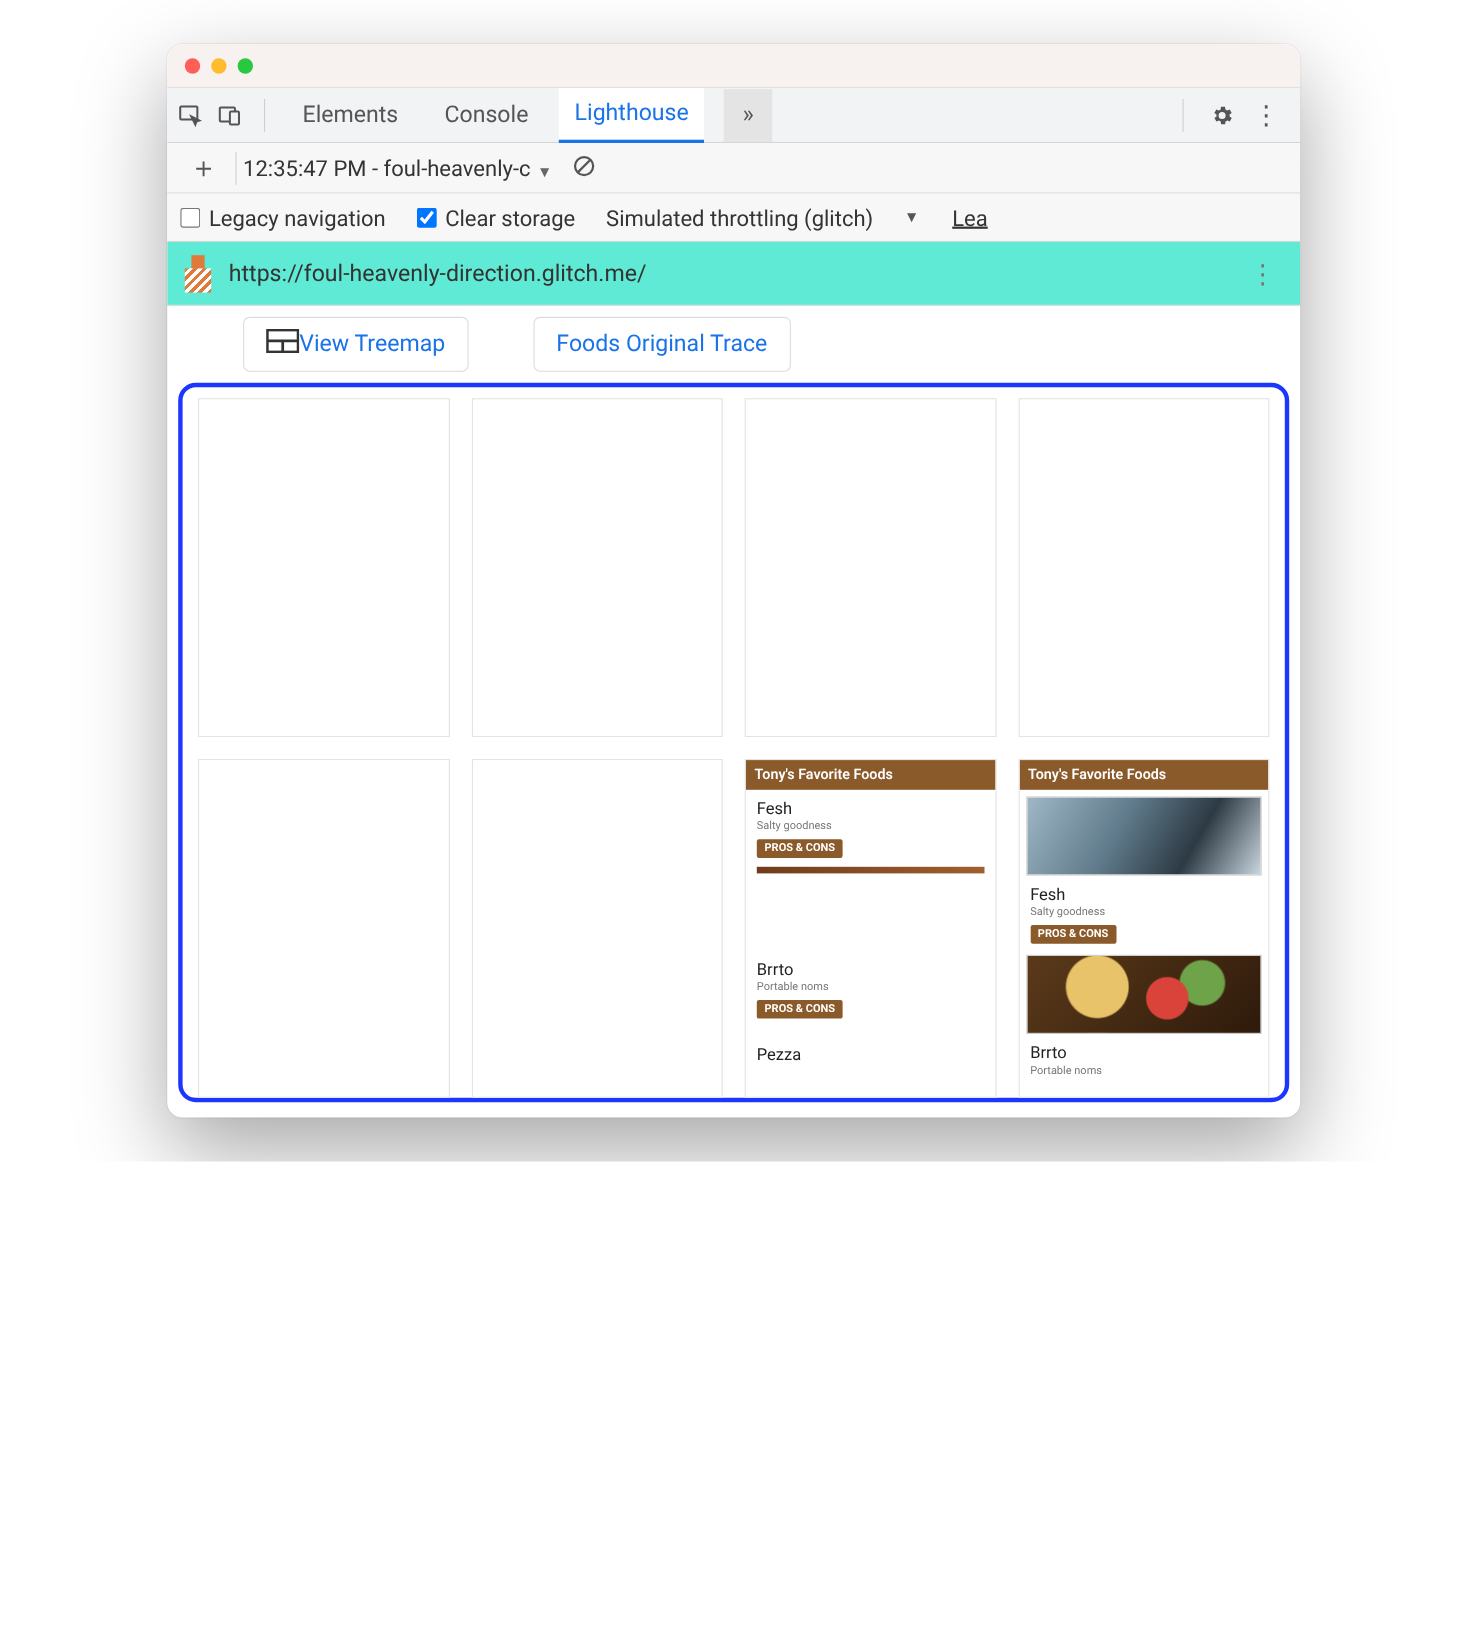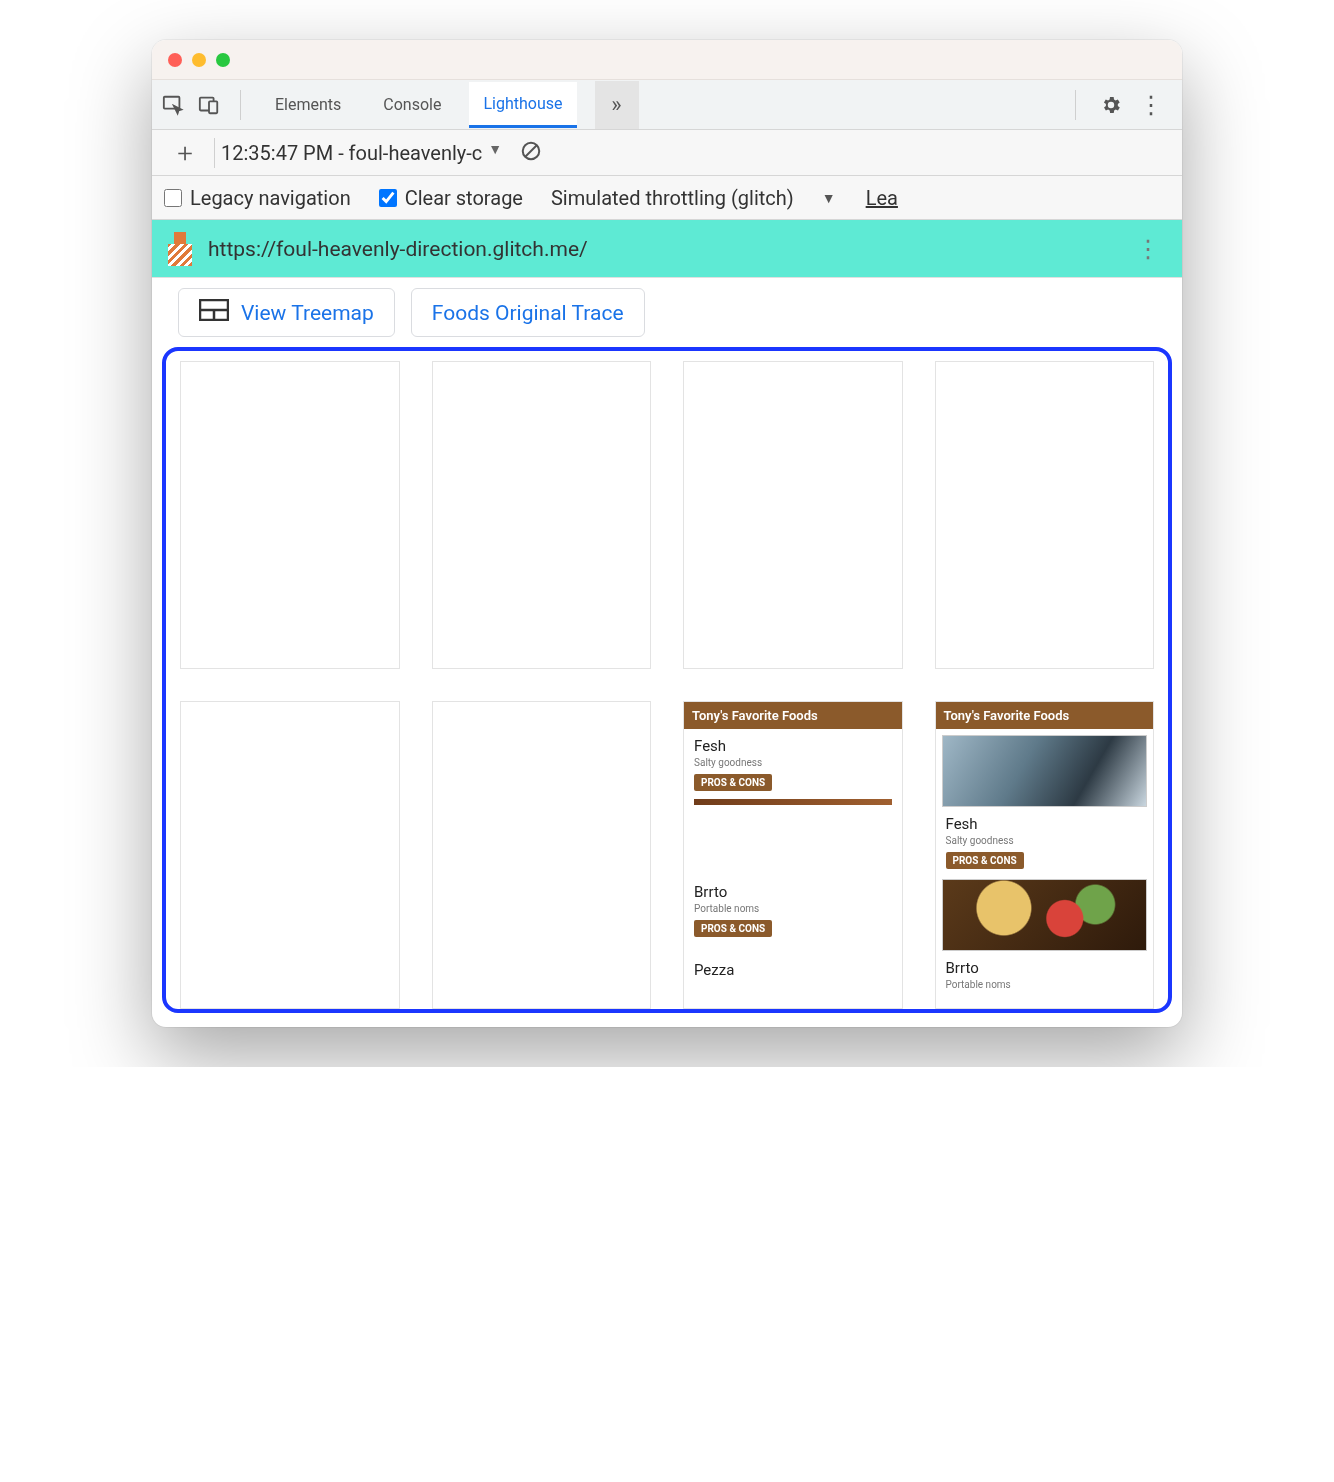--- a/index.html
+++ b/index.html
@@ -45,38 +45,38 @@
     align-items: center;
     height: 50px;
     background: #f1f3f4;
     border-bottom: 1px solid #d6d6d6;
     padding: 0 10px;
   }
   .tb-left { display: flex; align-items: center; gap: 14px; }
   .tb-icon { width: 22px; height: 22px; display: flex; align-items:center; justify-content:center; color:#555; }
   .tb-icon svg { width: 22px; height: 22px; }
   .sep { width: 1px; height: 30px; background: #cfcfcf; margin: 0 6px; }
-  .tab { font-size: 16px; color:#555; padding: 12px 14px; cursor:pointer;text-align:center; }
+  .tab { font-size: 21px; color:#555; padding: 12px 14px; cursor:pointer;text-align:center; }
   .tab.active { color:#1a73e8; border-bottom: 3px solid #1a73e8; background:#fff; }
   .overflow-tab {
     background: #e4e4e4; width: 44px; height: 48px;
     display:flex; align-items:center; justify-content:center;
     font-size: 22px; color:#555; margin-left:4px;
   }
   .tb-right { margin-left:auto; display:flex; align-items:center; gap:18px; padding-right:10px; }
 
   .subbar1 {
     display:flex; align-items:center; height:46px;
     border-bottom:1px solid #d6d6d6; padding: 0 10px;
     background:#f7f7f7;
   }
   .plus { font-size: 26px; color:#555; padding: 0 10px; }
   .vsep { width:1px; height:30px; background:#d0d0d0; margin:0 6px; }
   .report-drop {
-    display:flex; align-items:flex-start; font-size:20px; color:#333;
+    display:flex; align-items:flex-end; font-size:20px; color:#333;
     max-width: 320px; overflow:hidden; white-space:nowrap; text-overflow:ellipsis;
   }
   .dd-caret { margin-left:6px; color:#666; font-size:14px;}
   .clear-icon { margin-left:18px; }
   .clear-icon svg { width:22px; height:22px; stroke:#555; }
 
   .subbar2 {
     display:flex; align-items:center; height:44px;
     border-bottom:1px solid #d6d6d6; padding: 0 12px;
     background:#f7f7f7; font-size:20px; color:#333; gap:28px;
@@ -99,32 +99,33 @@
   .lh-logo .top {
     position:absolute; top:0; left:8px; width:12px; height:14px;
     background:#e07a3a;
   }
   .url { font-size:21px; color:#333; flex:1; }
   .kebab { color:#777; font-size:24px; letter-spacing:2px; padding:0 6px; }
 
   .btnrow { display:flex; gap:16px; padding: 10px 26px 4px; }
   .btn {
     border:1px solid #dadce0; border-radius:6px; padding:10px 20px;
-    font-size:21px; color:#1a73e8; display:flex; align-items:center; gap:12px;
+    font-size:21px; color:#1a73e8; display:flex; align-items:center; 
     background:#fff;
+    margin-left:43px;
   }
   .treemap-ico svg { width:30px; height:22px; }
 
   .highlight-area {
     margin: 6px 10px 14px; border:4px solid #1b36ff; border-radius:16px;
     padding: 10px 14px 0;
   }
   .grid {
     display:grid; grid-template-columns: repeat(4, 1fr);
-    gap: 32px;
+    gap: 20px;
   }
   .card {
     border:1px solid #e3e3e3; background:#fff;
     height: 308px; overflow:hidden; position:relative;
   }
   .mini-header {
     background:#8b5a2b; color:#fff; font-size:13px; font-weight:600;
     padding:6px 8px;
   }
   .mini-body { padding: 4px 10px; }

